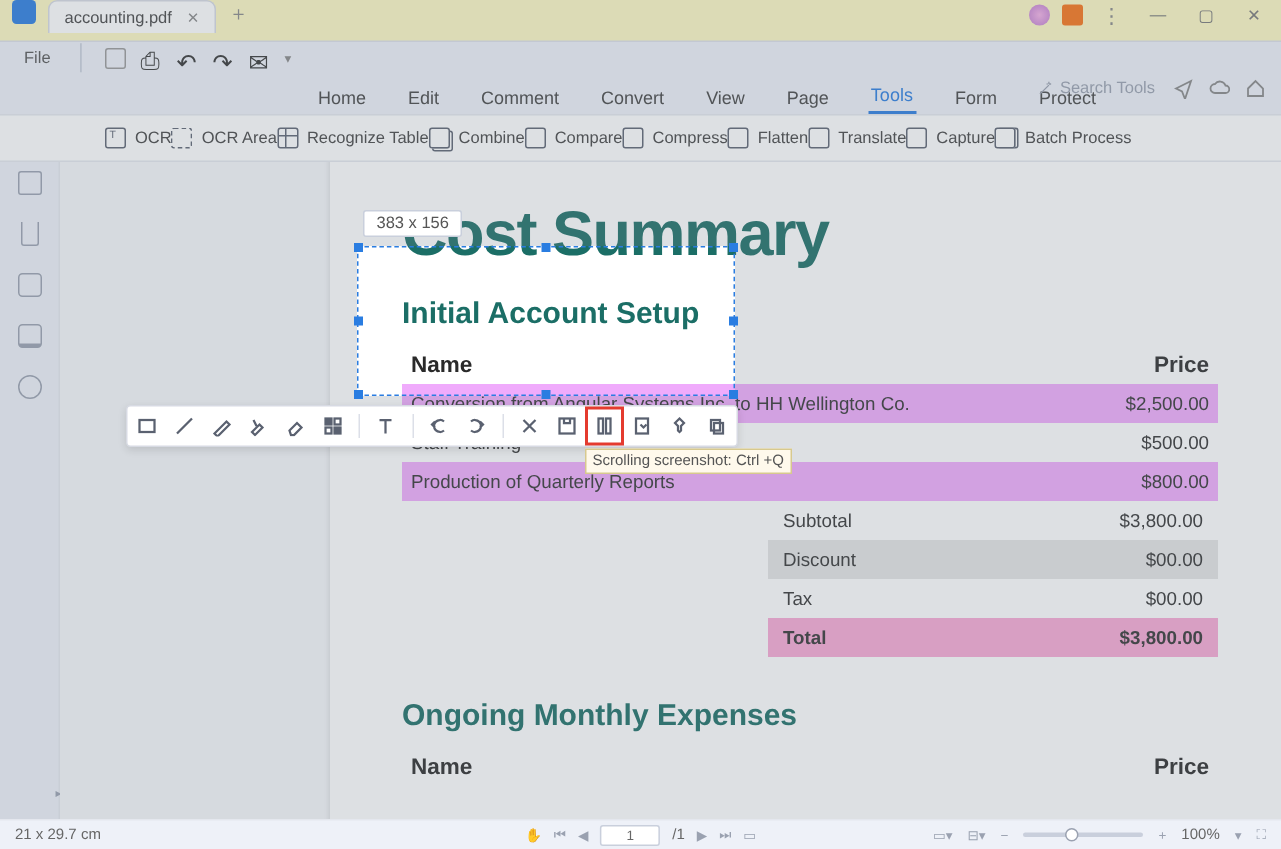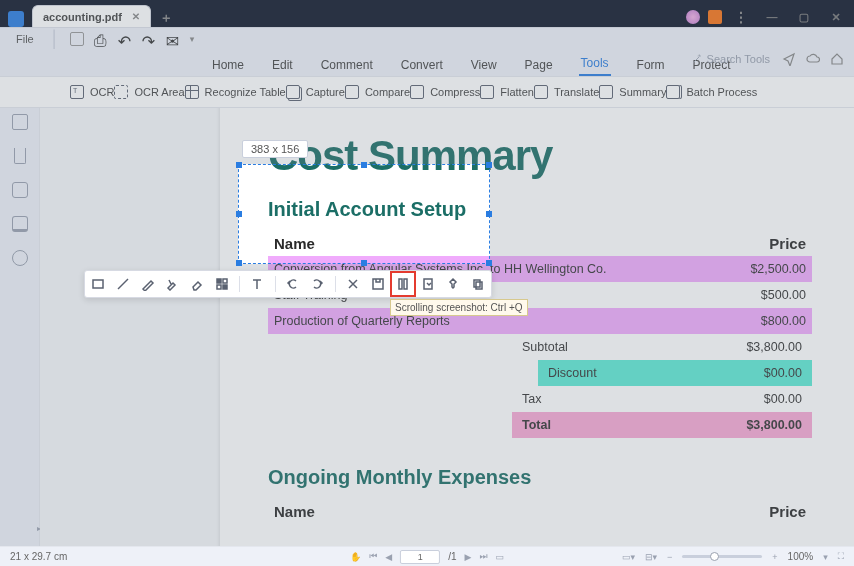--- a/index.html
+++ b/index.html
@@ -1,19 +1,19 @@
 <!DOCTYPE html>
 <html><head>
 <meta charset="utf-8">
 <style>
 * { margin: 0; padding: 0; box-sizing: border-box; font-family: -apple-system, "Segoe UI", Arial, sans-serif; }
 body { width: 854px; height: 566px; background:#eceff5; overflow:hidden; position:relative; color:#333; }
 
 
-.titlebar { height: 28px; display:flex; align-items:flex-end; background:#0f172a; border-bottom:1px solid #dcdfe8; padding:0 6px;font-weight:bold; }
+.titlebar { height: 28px; display:flex; align-items:flex-start; background:#fef9c3; border-bottom:1px solid #dcdfe8; padding:0 6px; }
 .app-logo { width:16px; height:16px; background:#2a7de1; border-radius:3px; margin:0 8px 0 2px; }
 .tab { display:flex; align-items:center; height:22px; background:#fff; border:1px solid #d7dae3; border-bottom:none; border-radius:6px 6px 0 0; padding:0 10px; font-size:11px; color:#444; gap:10px; }
 .tab .close { color:#888; font-size:10px; }
 .tab-add { width:18px;height:18px; display:flex; align-items:center; justify-content:center; color:#888; font-size:13px; margin-left:6px; border-radius:4px; }
 .title-right { margin-left:auto; display:flex; align-items:center; gap:8px; }
 .title-right .circ { width:14px;height:14px;border-radius:50%; background: radial-gradient(circle,#f5b1e6,#c07bd0); }
 .title-right .badge { width:14px;height:14px; background:#f97316; border-radius:2px; }
 .win-btn { width:24px;height:20px; display:flex; align-items:center; justify-content:center; color:#777; font-size:11px; border-radius:3px; }
 .kebab { font-size:14px; color:#888; padding:0 4px; }
 
@@ -54,21 +54,21 @@
 .float-icon { position:absolute; right:20px; top:6px; width:22px;height:22px; background:#dde7f8; border:1px solid #b7ccee; border-radius:4px; display:flex; align-items:center; justify-content:center; }
 .float-icon .blue { width:10px; height:12px; background:#2a7de1; border-radius:1px; }
 
 h1.cost { font-size:42px; font-weight:800; color:#1b6e66; letter-spacing:-1px; margin:10px 0 18px; }
 h2.sect { font-size:20px; font-weight:800; color:#1b6e66; margin: 8px 0 10px; }
 .colhead { display:flex; justify-content:space-between; font-weight:700; font-size:15px; color:#2a2a2a; padding:4px 6px; }
 .row { display:flex; justify-content:space-between; font-size:12.5px; padding:6px 6px; }
 .row.z { background:#f0abfc;gap:41px; }
 .sumblock { width:300px; margin-left:auto; }
 .sum { display:flex; justify-content:space-between; font-size:12.5px; padding:6px 10px; }
-.sum.z { background:#5eead4;margin-left:26px; }
+.sum.z { background:#e5e5e5; }
 .sum.tot { background:#f9a8d4; font-weight:700; }
 
 
 .dim { position:absolute; inset:0; pointer-events:none; }
 .dim > div { position:absolute; background:rgba(120,130,145,0.25); }
 .sel-badge { position:absolute; left:242px; top:140px; background:#fff; border:1px solid #c9cfdc; border-radius:2px; padding:2px 8px; font-size:11px; color:#555; z-index:20; }
 
 
 .selbox { position:absolute; left:238px; top:164px; width:252px; height:100px; border:1.5px dashed #2a7de1; z-index:18; pointer-events:none; }
 .selbox .h { position:absolute; width:6px; height:6px; background:#2a7de1; }
@@ -171,41 +171,41 @@
   <div class="ritem">
       <span class="ric" style="border-style:dashed"></span>
       <span>OCR Area</span>
     </div>
   <div class="ritem">
       <span class="ric table"></span>
       <span>Recognize Table</span>
     </div>
   <div class="ritem">
       <span class="ric" style="box-shadow:2px 2px 0 -1px #fff,2px 2px 0 0 #5b6270"></span>
-      <span>Capture</span>
+      <span>Combine</span>
     </div>
   <div class="ritem">
       <span class="ric"></span>
       <span>Compare</span>
     </div>
   <div class="ritem">
       <span class="ric"></span>
       <span>Compress</span>
     </div>
   <div class="ritem">
       <span class="ric"></span>
       <span>Flatten</span>
     </div>
   <div class="ritem">
       <span class="ric"></span>
       <span>Translate</span>
     </div>
   <div class="ritem">
       <span class="ric"></span>
-      <span>Summary</span>
+      <span>Capture</span>
     </div>
   <div class="ritem">
       <span class="ric" style="box-shadow:2px 0 0 -1px #fff,2px 0 0 0 #5b6270"></span>
       <span>Batch Process</span>
     </div>
 </div>
 
 <div class="main">
   <div class="leftrail">
     <span class="lic"></span>

